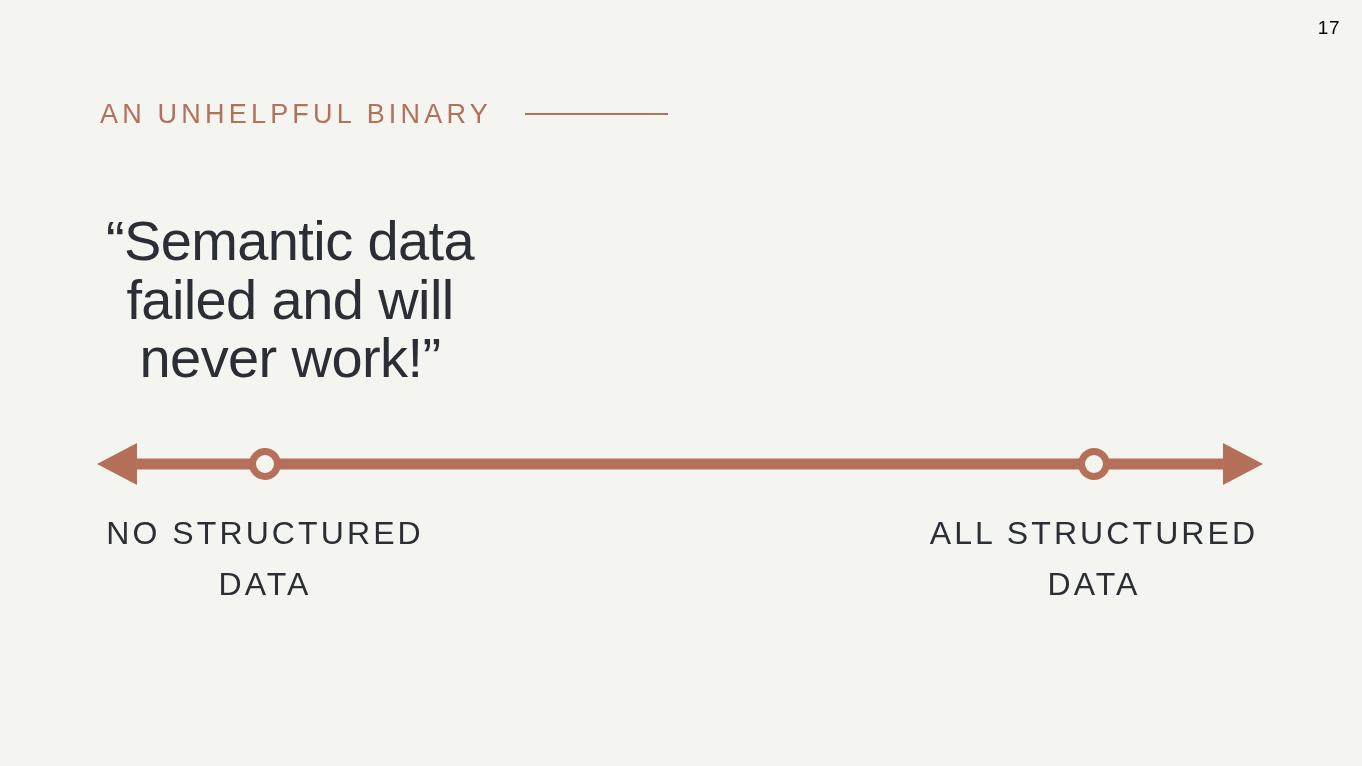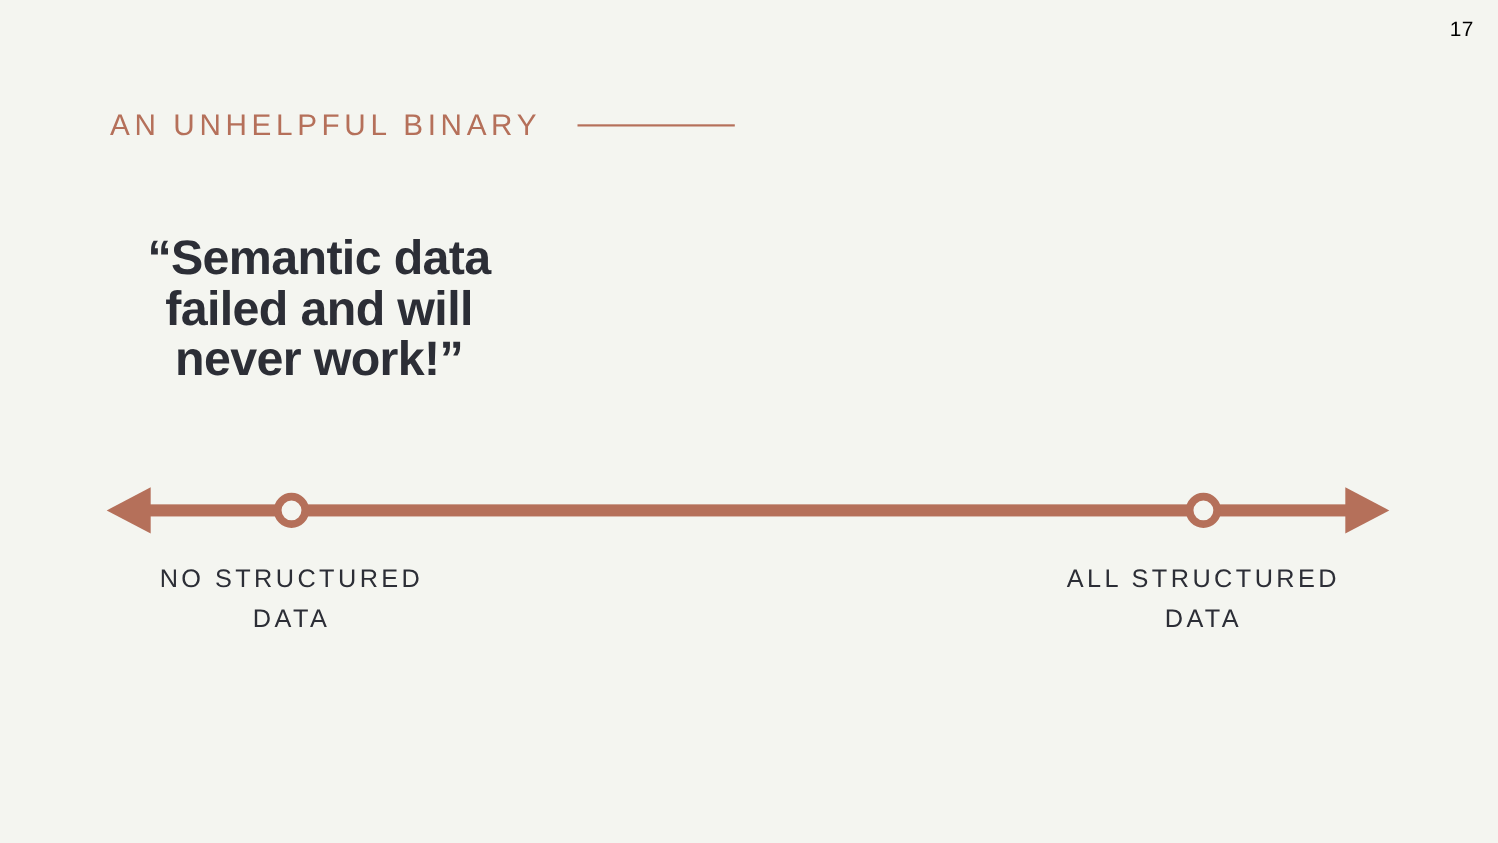--- a/index.html
+++ b/index.html
@@ -56,23 +56,23 @@
     height: 2px;
     background: #b5705a;
     margin-left: 33px;
     flex: none;
   }
 
   
   .quote {
     position: absolute;
     color: #2c2e36;
-    font-weight: 700;
+    font-weight: 400;
     line-height: 1.045;
-    font-size: 44px;
+    font-size: 56px;
     letter-spacing: -0.6px;
     white-space: pre-line;
   }
   .quote-left {
     left: 55px;
     top: 212px;
     width: 470px;
     text-align: center;
   }
   .quote-right {
@@ -90,21 +90,21 @@
     width: 1362px;
     height: 70px;
   }
   .spectrum svg {
     display: block;
   }
 
   
   .axis-label {
     position: absolute;
-    font-size: 23px;
+    font-size: 32px;
     letter-spacing: 3.1px;
     color: #2c2e36;
     text-align: center;
     line-height: 1.58;
     font-weight: 400;
     white-space: pre-line;
   }
   .axis-label-left {
     left: 65px;
     top: 508px;

